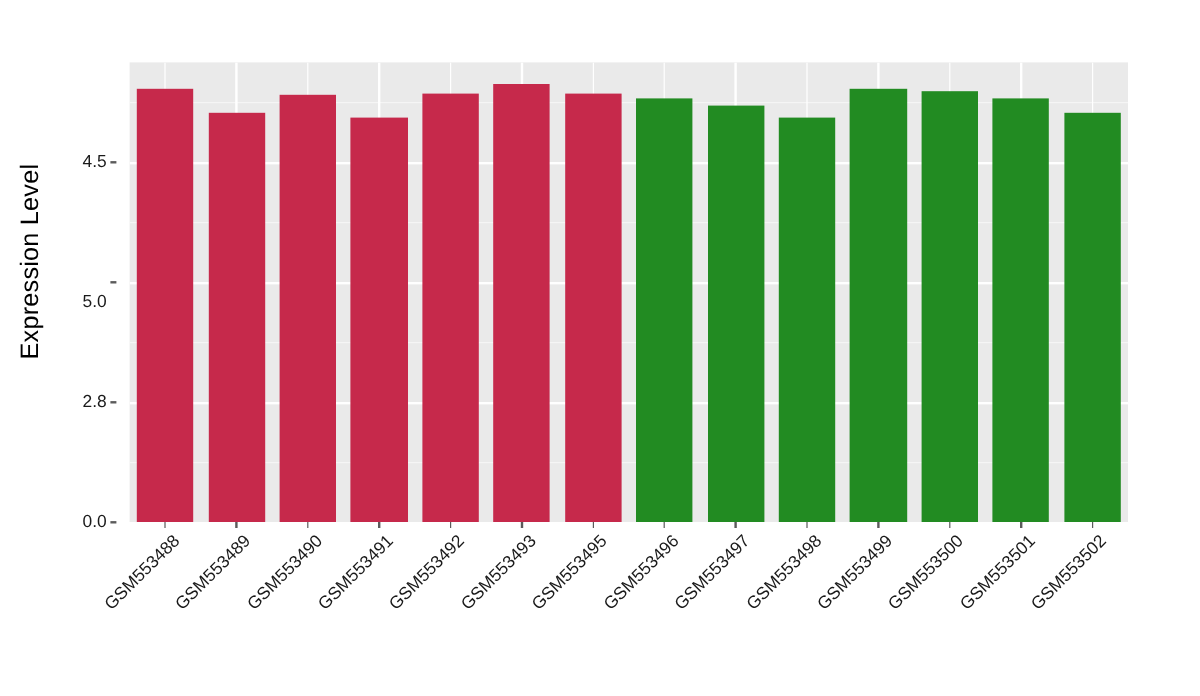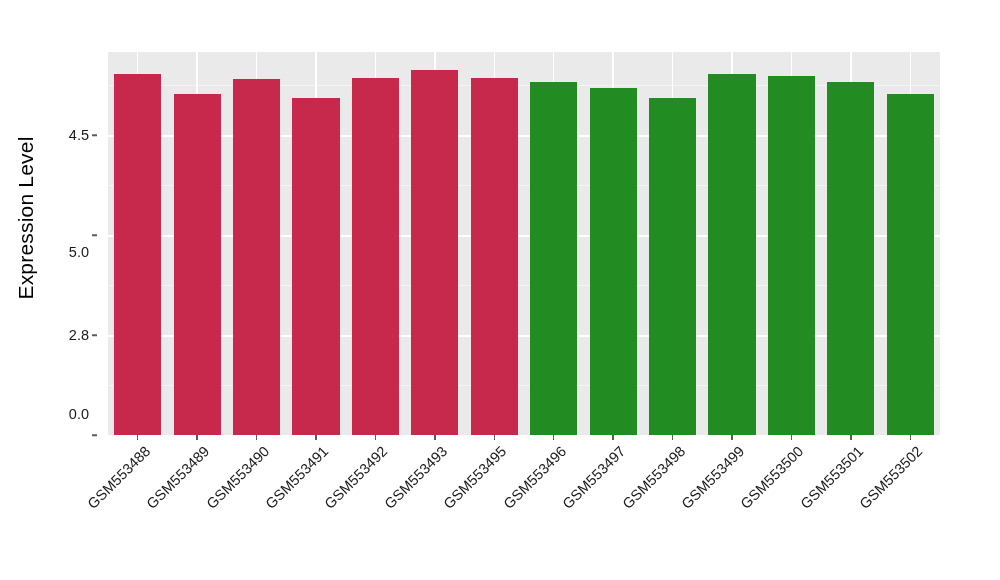--- a/index.html
+++ b/index.html
@@ -135,21 +135,21 @@
 </head>
 <body>
 
 <div id="root">
 
   <div id="y-axis-title">
     <span>Expression Level</span>
   </div>
 
   <div id="y-tick-labels">
-      <div class="y-tick" style="top: 414px;">0.0</div>
+      <div class="y-tick" style="top: 435px;">0.0</div>
       <div class="y-tick-mark" style="top: 435px;"></div>
       <div class="y-tick" style="top: 335px;">2.8</div>
       <div class="y-tick-mark" style="top: 335px;"></div>
       <div class="y-tick" style="top: 235px; margin-top: 17px;">5.0</div>
       <div class="y-tick-mark" style="top: 235px;"></div>
       <div class="y-tick" style="top: 135px;">4.5</div>
       <div class="y-tick-mark" style="top: 135px;"></div>
     </div>
 
   <div id="plot-panel">

